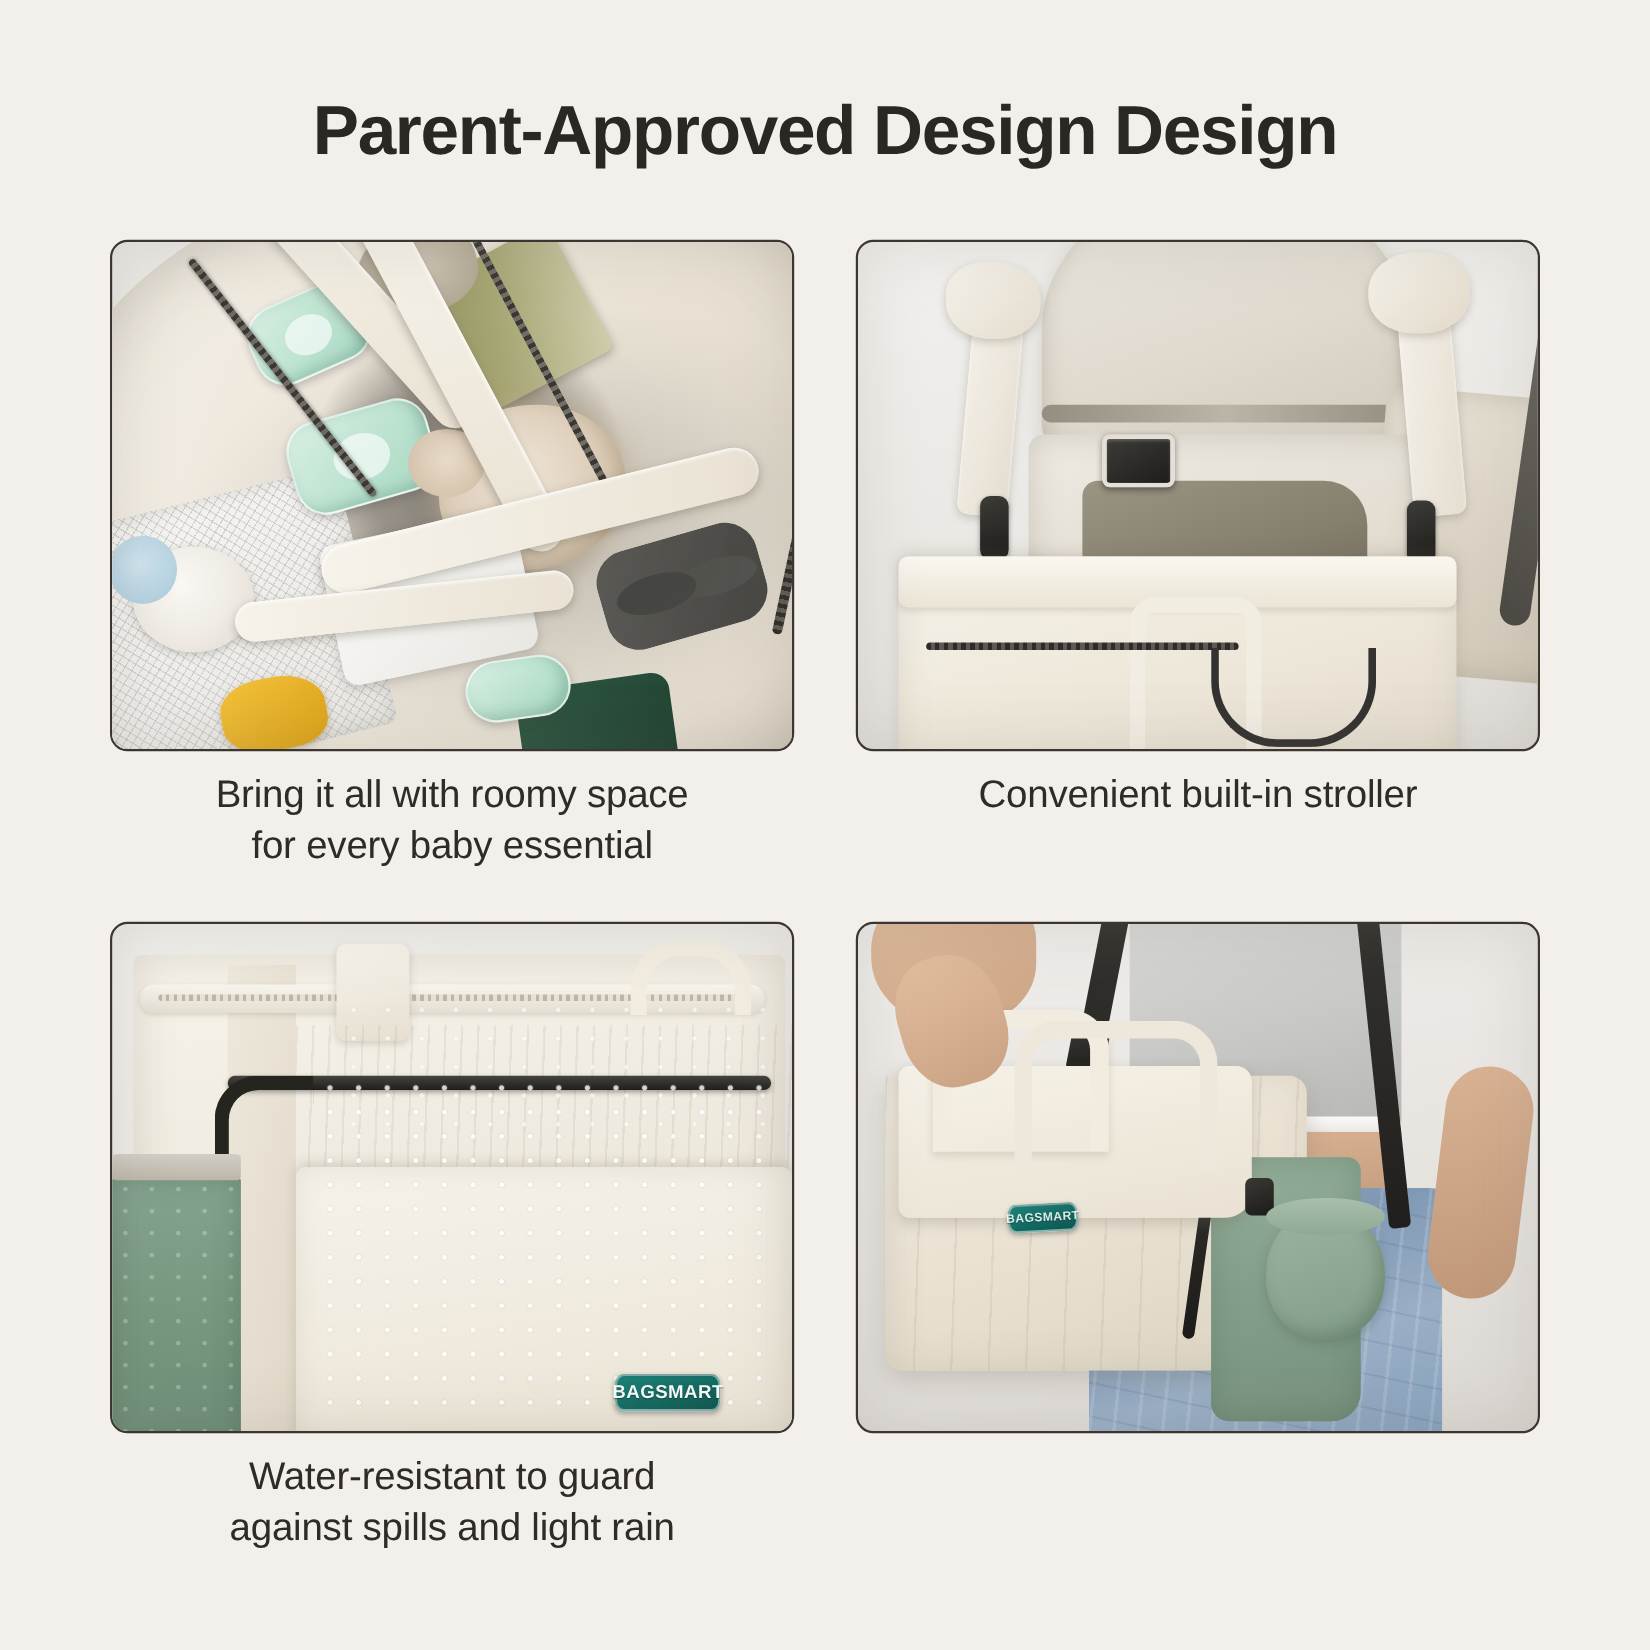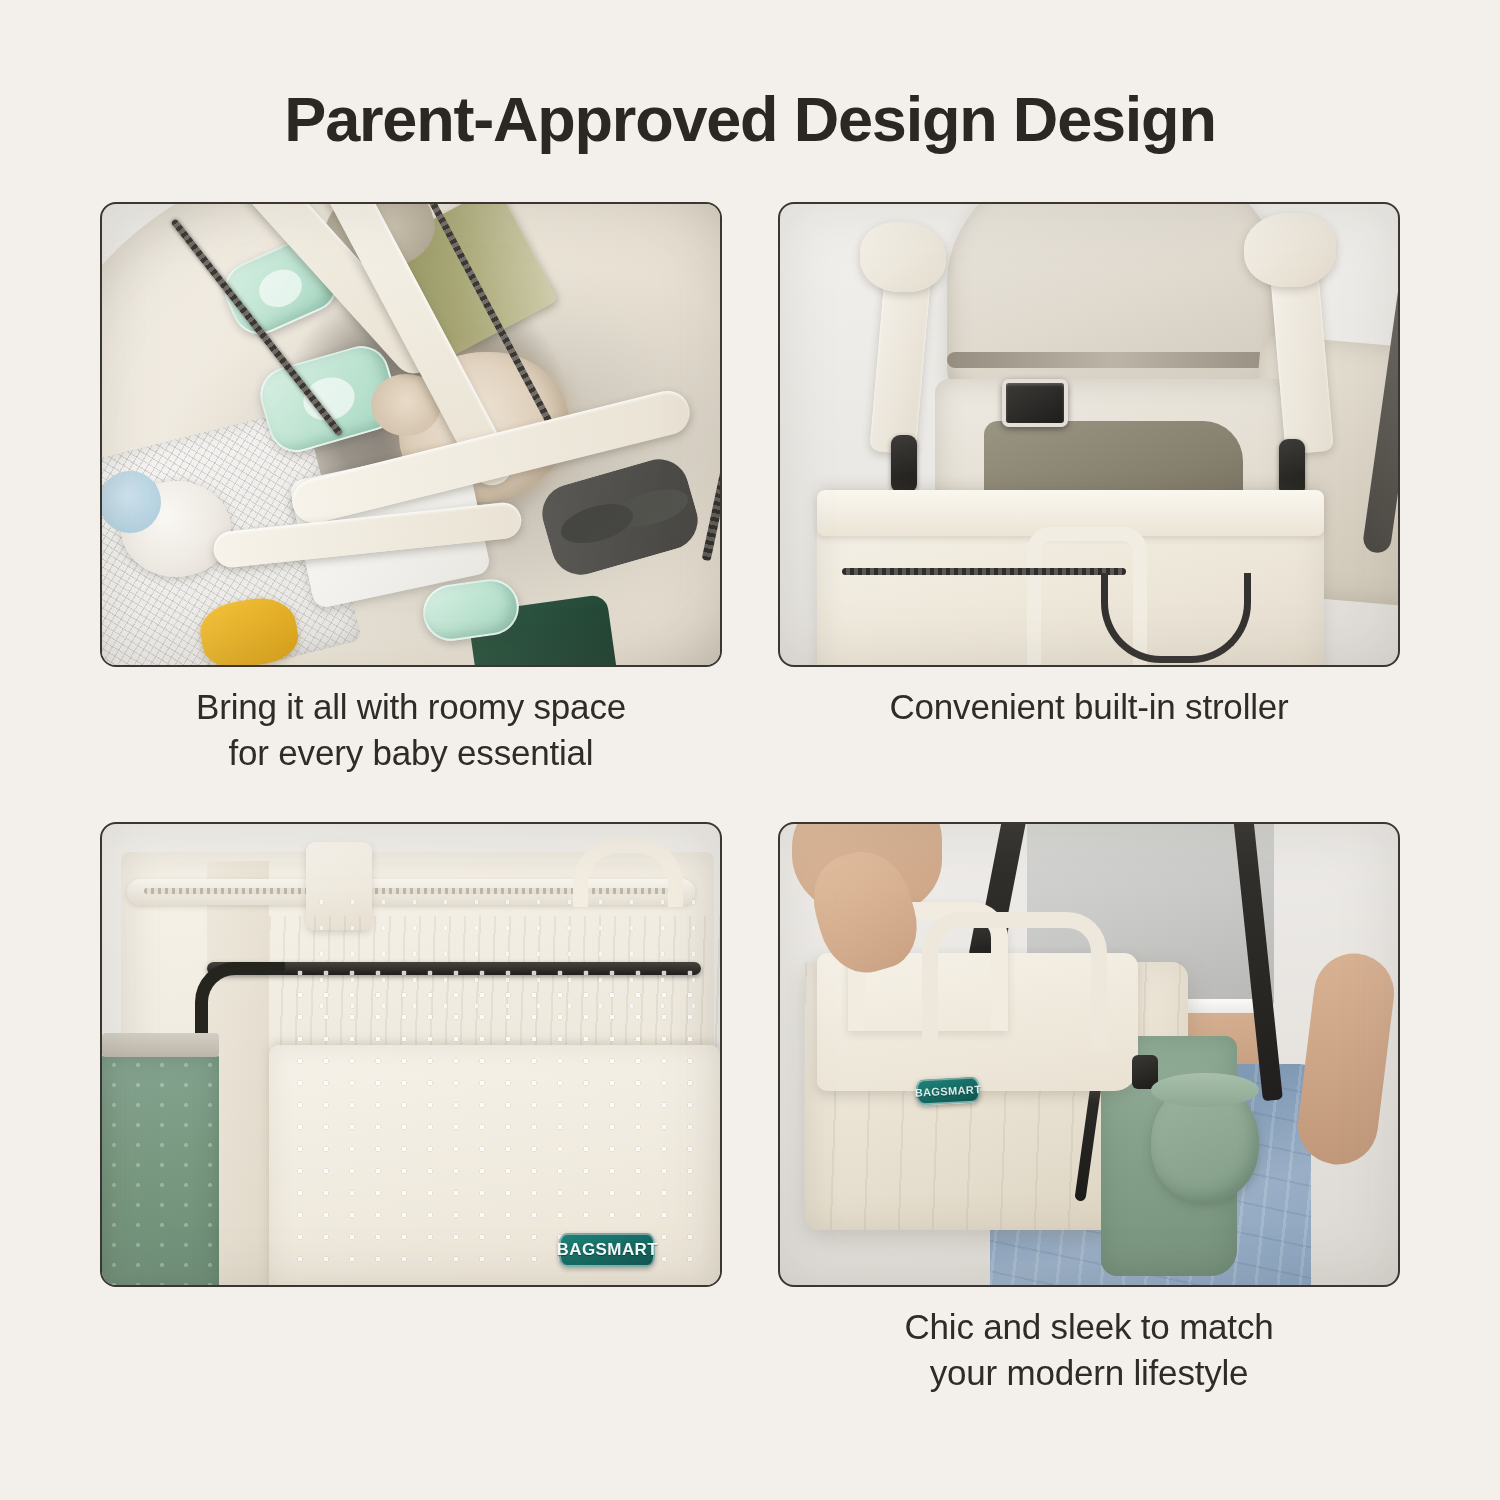--- a/index.html
+++ b/index.html
@@ -12,21 +12,21 @@
   .page { position:relative; width:1500px; height:1500px; background:#F3F0EC; }
 
   .page-title {
     position:absolute; top:86px; left:0; width:1500px;
     text-align:center;
     font-size:63px; font-weight:bold; letter-spacing:-1.2px;
     color:#2B2723; line-height:1.05;
   }
 
   .grid {
-    position:absolute; top:202px; left:100px;
+    position:absolute; top:218px; left:100px;
     width:1300px; height:1085px;
     display:grid;
     grid-template-columns:622px 622px;
     grid-template-rows:465px 465px;
     column-gap:56px; row-gap:155px;
   }
 
   .cell { position:relative; width:622px; }
 
   .photo {
@@ -531,20 +531,24 @@
         <div class="layer zipcurve"></div>
         <div class="layer greenpanel"></div>
         <div class="layer greensheen"></div>
         <div class="layer droplets2"></div>
         <div class="layer droplets"></div>
         <div class="patch patch3">
           <span>BAGSMART</span>
         </div>
         <div class="vignette"></div>
       </div>
+      <div class="caption">
+        <div>Water-resistant to guard</div>
+        <div>against spills and light rain</div>
+      </div>
     </div>
 
     <div class="cell">
       <div class="photo c4">
         <div class="layer top"></div>
         <div class="layer tophem"></div>
         <div class="layer skin"></div>
         <div class="layer jeans"></div>
         <div class="layer jeanfold"></div>
         <div class="layer armM"></div>
@@ -561,20 +565,16 @@
         <div class="layer hdl2"></div>
         <div class="layer dring"></div>
         <div class="layer pouch"></div>
         <div class="layer pouchlid"></div>
         <div class="layer handM"></div>
         <div class="patch patch4">
           <span>BAGSMART</span>
         </div>
         <div class="vignette"></div>
       </div>
-      <div class="caption">
-        <div>Chic and sleek to match</div>
-        <div>your modern lifestyle</div>
-      </div>
     </div>
 
   </div>
 </div>
 
 </body></html>

